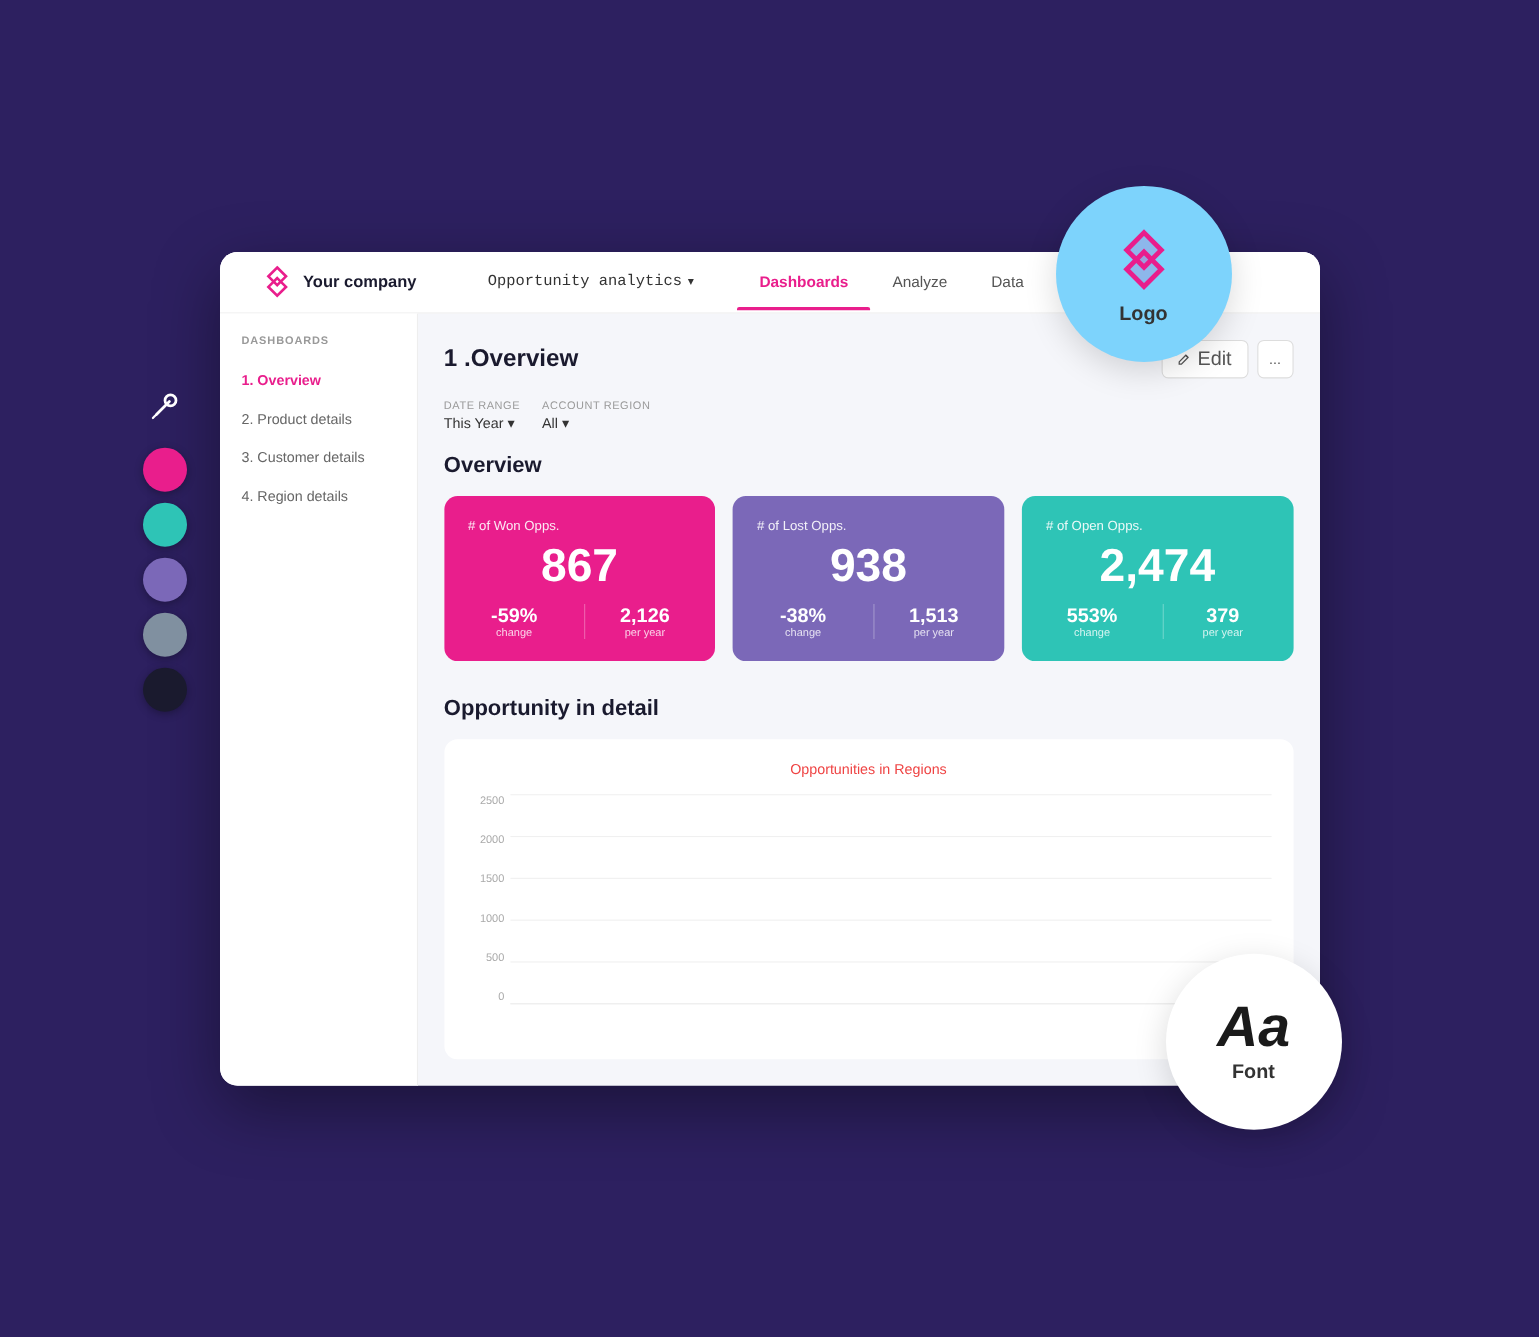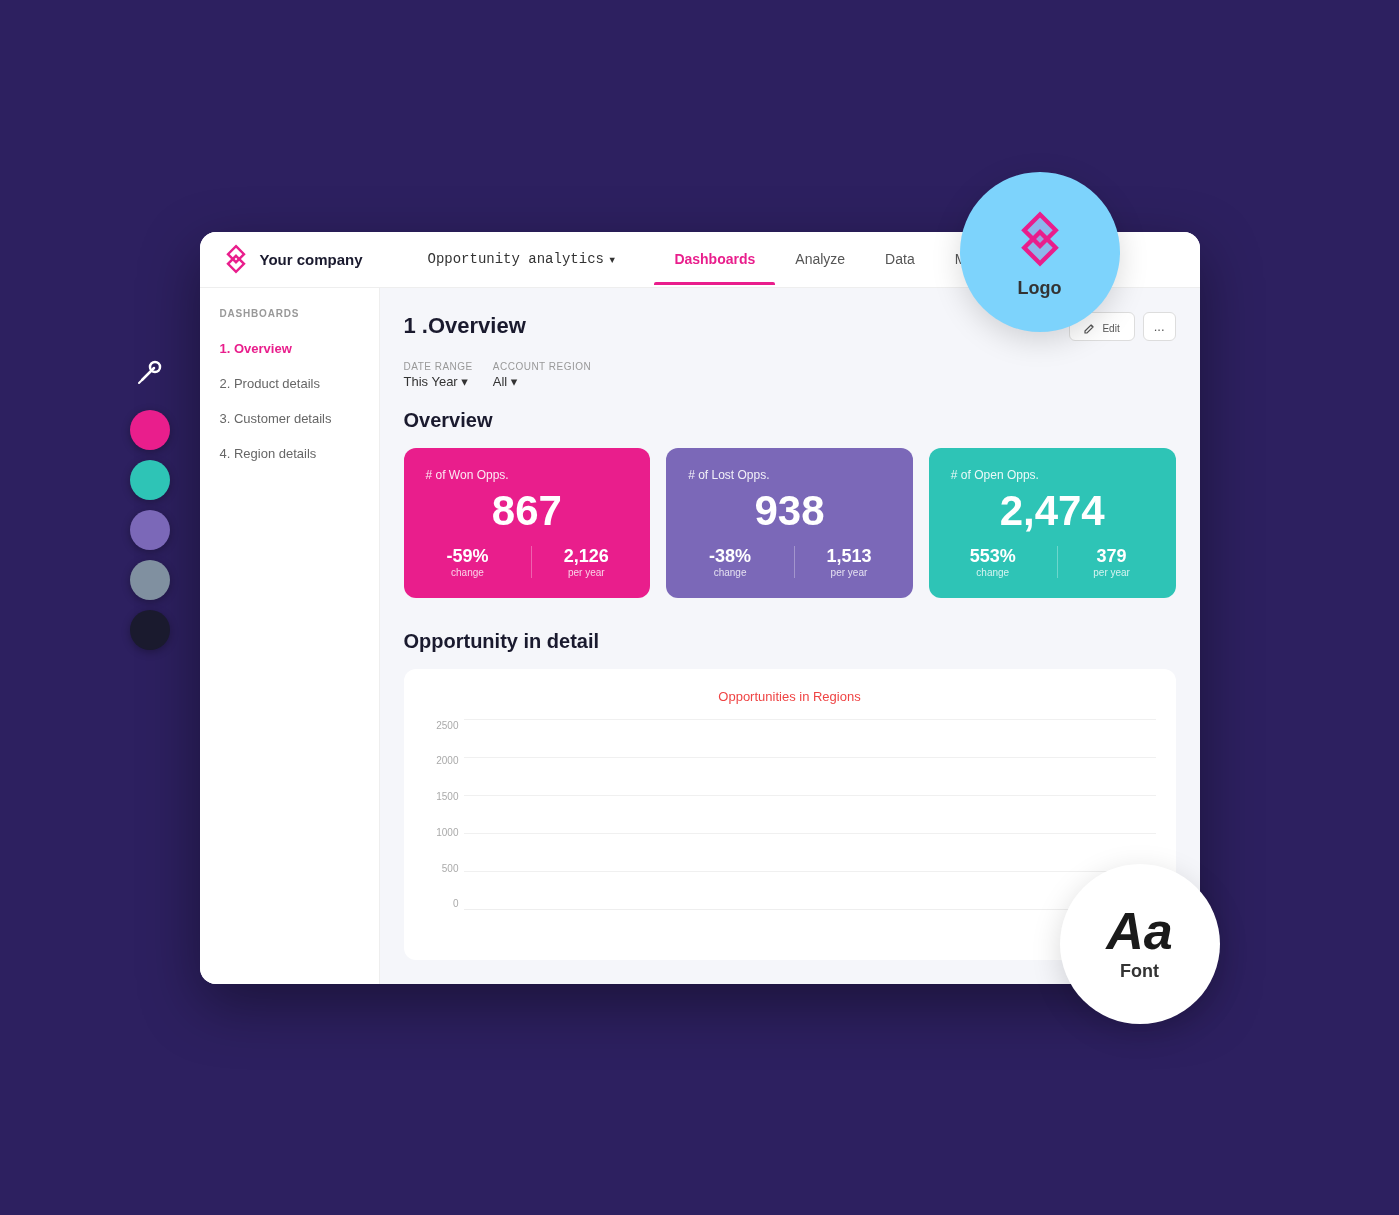--- a/index.html
+++ b/index.html
@@ -109,21 +109,21 @@
       border-radius: 16px;
       overflow: hidden;
       box-shadow: 0 20px 60px rgba(0,0,0,0.4);
       position: relative;
     }
 
     
     .top-nav {
       background: white;
       display: flex;
-      padding: 0 20px;
+      padding: 0 36px;
       height: 56px;
       border-bottom: 1px solid #eee;
       gap: 20px;
     }
 
     .brand {
       display: flex;
       align-items: center;
       gap: 8px;
       min-width: 180px;
@@ -238,25 +238,25 @@
     .header-actions {
       display: flex;
       gap: 8px;
     }
 
     .edit-btn {
       background: white;
       border: 1px solid #ddd;
       border-radius: 6px;
       padding: 6px 14px;
-      font-size: 10px;
+      font-size: 18px;
       color: #555;
       cursor: pointer;
       display: flex;
-      align-items: flex-end;
+      align-items: center;
       gap: 6px;
     }
 
     .more-btn {
       background: white;
       border: 1px solid #ddd;
       border-radius: 6px;
       padding: 6px 10px;
       font-size: 13px;
       color: #555;

